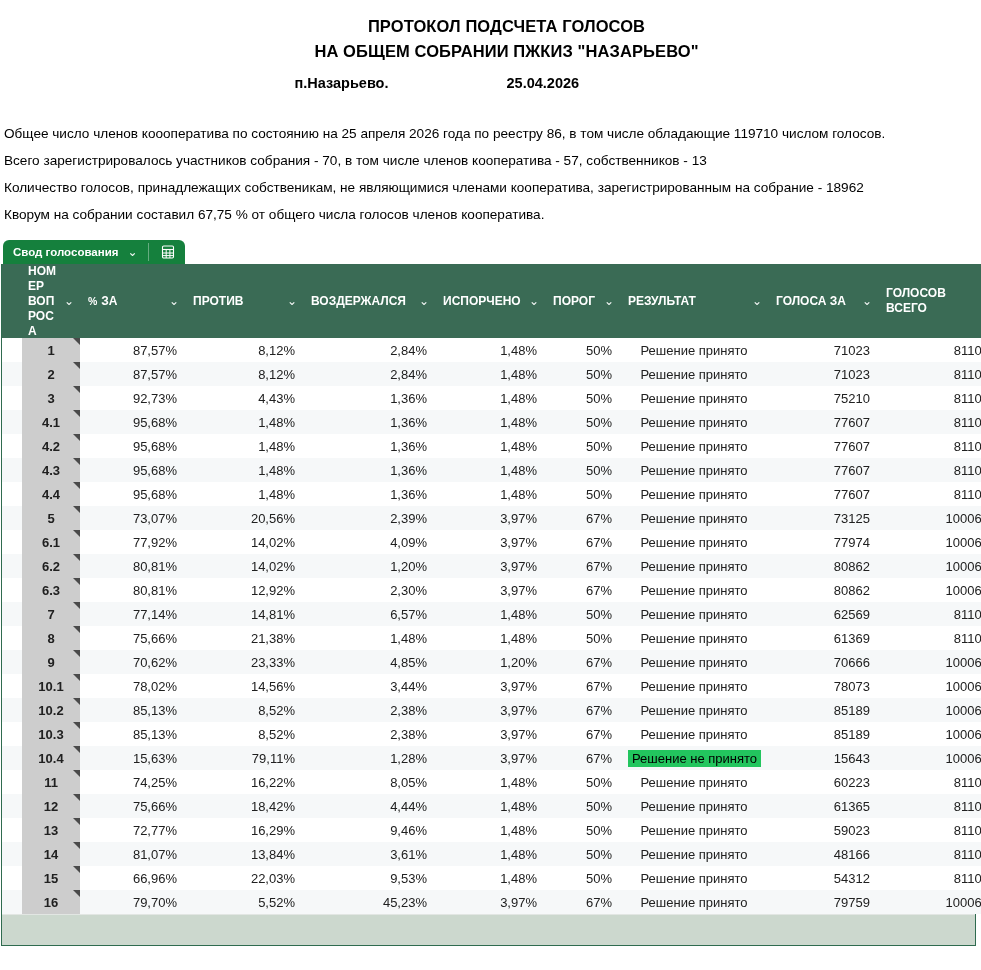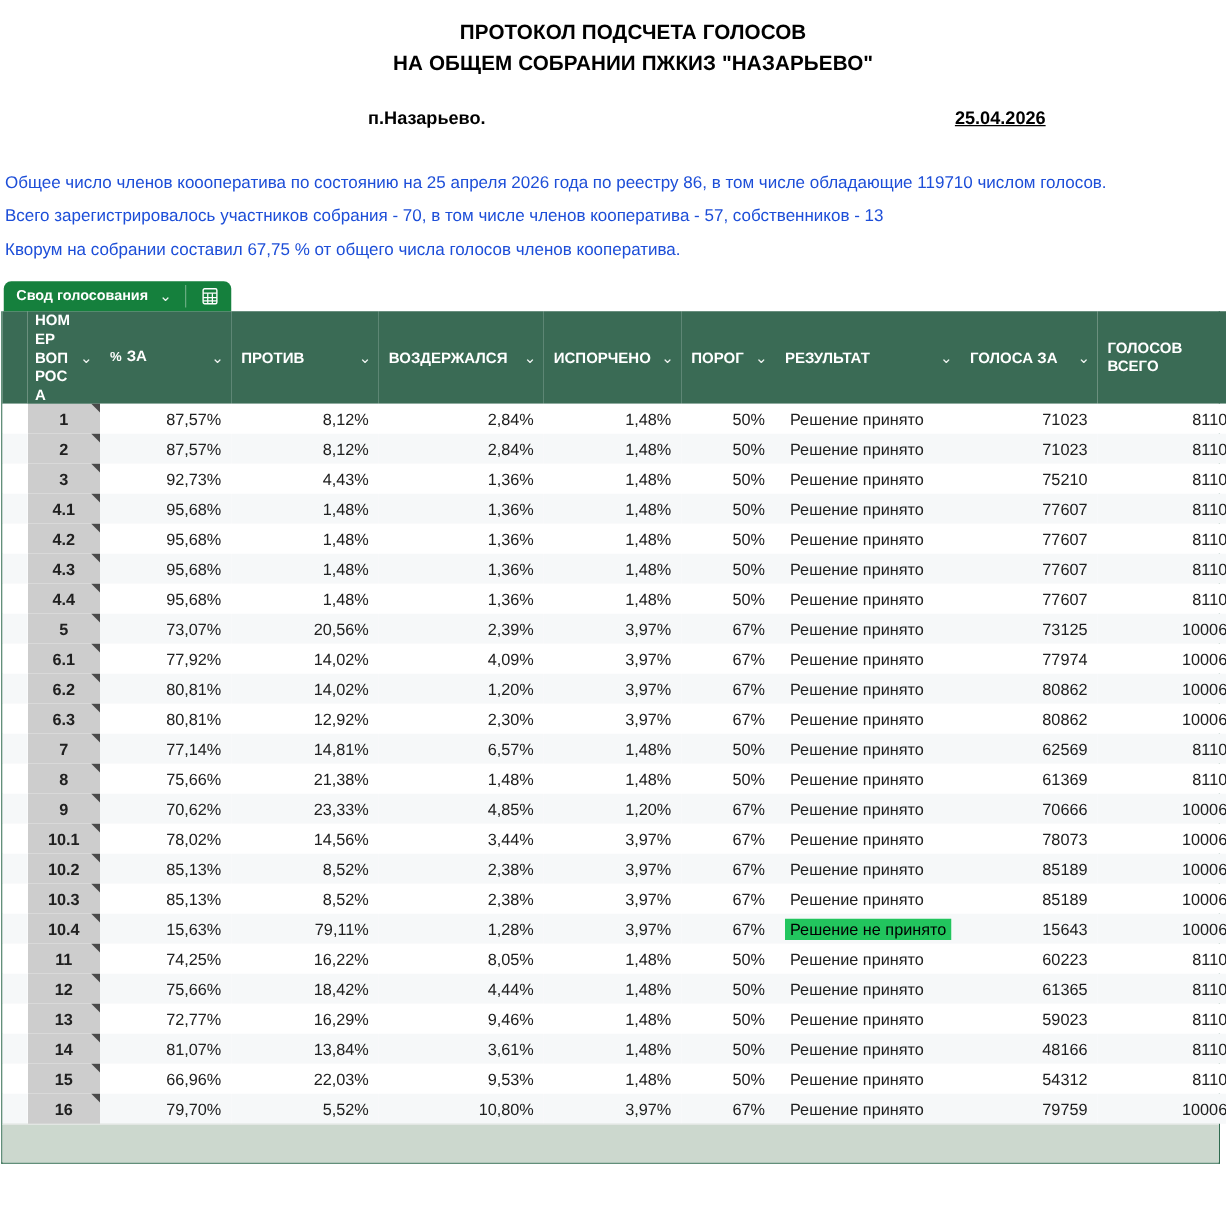--- a/index.html
+++ b/index.html
@@ -24,49 +24,48 @@
     padding-left: 32px;
   }
   .doc-title-line {
     font-size: 16.5px;
     font-weight: bold;
     line-height: 25px;
     letter-spacing: 0.1px;
     color: #000;
   }
   .doc-subline {
-    margin-top: 20px;
+    margin-top: 8px;
     font-size: 14.5px;
     font-weight: bold;
     line-height: 22px;
     color: #000;
     display: flex;
     justify-content: center;
     gap: 0;
   }
   .doc-place {
     width: 330px;
     text-align: center;
   }
   .doc-date {
     width: 330px;
-    text-align: right;
-    text-decoration: underline;
+    text-align: left;
   }
 
   
   .intro {
     margin-top: 30px;
     padding: 0 6px 0 4px;
   }
   .intro p {
     margin: 0 0 8px 0;
     font-size: 13.6px;
     line-height: 19px;
-    color: #1d4ed8;
+    color: #000000;
     white-space: nowrap;
   }
 
   
   .grid-wrap {
     margin-top: 16px;
     padding-left: 1px;
     position: relative;
   }
 
@@ -193,21 +192,21 @@
     position: absolute;
     top: 0;
     right: 0;
     width: 0;
     height: 0;
     border-top: 7px solid #4a4a4a;
     border-left: 7px solid transparent;
   }
 
   td.num  { text-align: right; }
-  td.txt  { text-align: left; }
+  td.txt  { text-align: center; }
 
   .res-chip {
     display: inline-block;
     padding: 1px 4px;
   }
   .res-chip.rejected {
     background: #22c55e;
     color: #000000;
   }
 
@@ -225,20 +224,21 @@
   <div class="doc-title-line">НА ОБЩЕМ СОБРАНИИ ПЖКИЗ "НАЗАРЬЕВО"</div>
   <div class="doc-subline">
     <span class="doc-place">п.Назарьево.</span>
     <span class="doc-date">25.04.2026</span>
   </div>
 </div>
 
 <div class="intro">
     <p>Общее число членов коооператива по состоянию на 25 апреля 2026 года по реестру 86, в том числе обладающие 119710 числом голосов.</p>
     <p>Всего зарегистрировалось участников собрания - 70, в том числе членов кооператива - 57, собственников - 13</p>
+    <p>Количество голосов, принадлежащих собственикам, не являющимися членами кооператива, зарегистрированным на собрание - 18962</p>
     <p>Кворум на собрании составил 67,75 % от общего числа голосов членов кооператива.</p>
   </div>
 
 <div class="grid-wrap">
 
   <div class="tabstrip">
     <div class="tab">
       <span>Свод голосования</span>
       <span class="chev">⌄</span>
       <span class="tab-sep"></span>
@@ -605,21 +605,21 @@
             <td class="num">50%</td>
             <td class="txt"><span class="res-chip">Решение принято</span></td>
             <td class="num">54312</td>
             <td class="num">81107</td>
           </tr>
           <tr class="even">
             <td></td>
             <td class="rownum"><span>16</span><span class="corner"></span></td>
             <td class="num">79,70%</td>
             <td class="num">5,52%</td>
-            <td class="num">10,80%</td>
+            <td class="num">45,23%</td>
             <td class="num">3,97%</td>
             <td class="num">67%</td>
             <td class="txt"><span class="res-chip">Решение принято</span></td>
             <td class="num">79759</td>
             <td class="num">100069</td>
           </tr>
         </tbody>
     </table>
     <div class="grid-footer"></div>
   </div>

